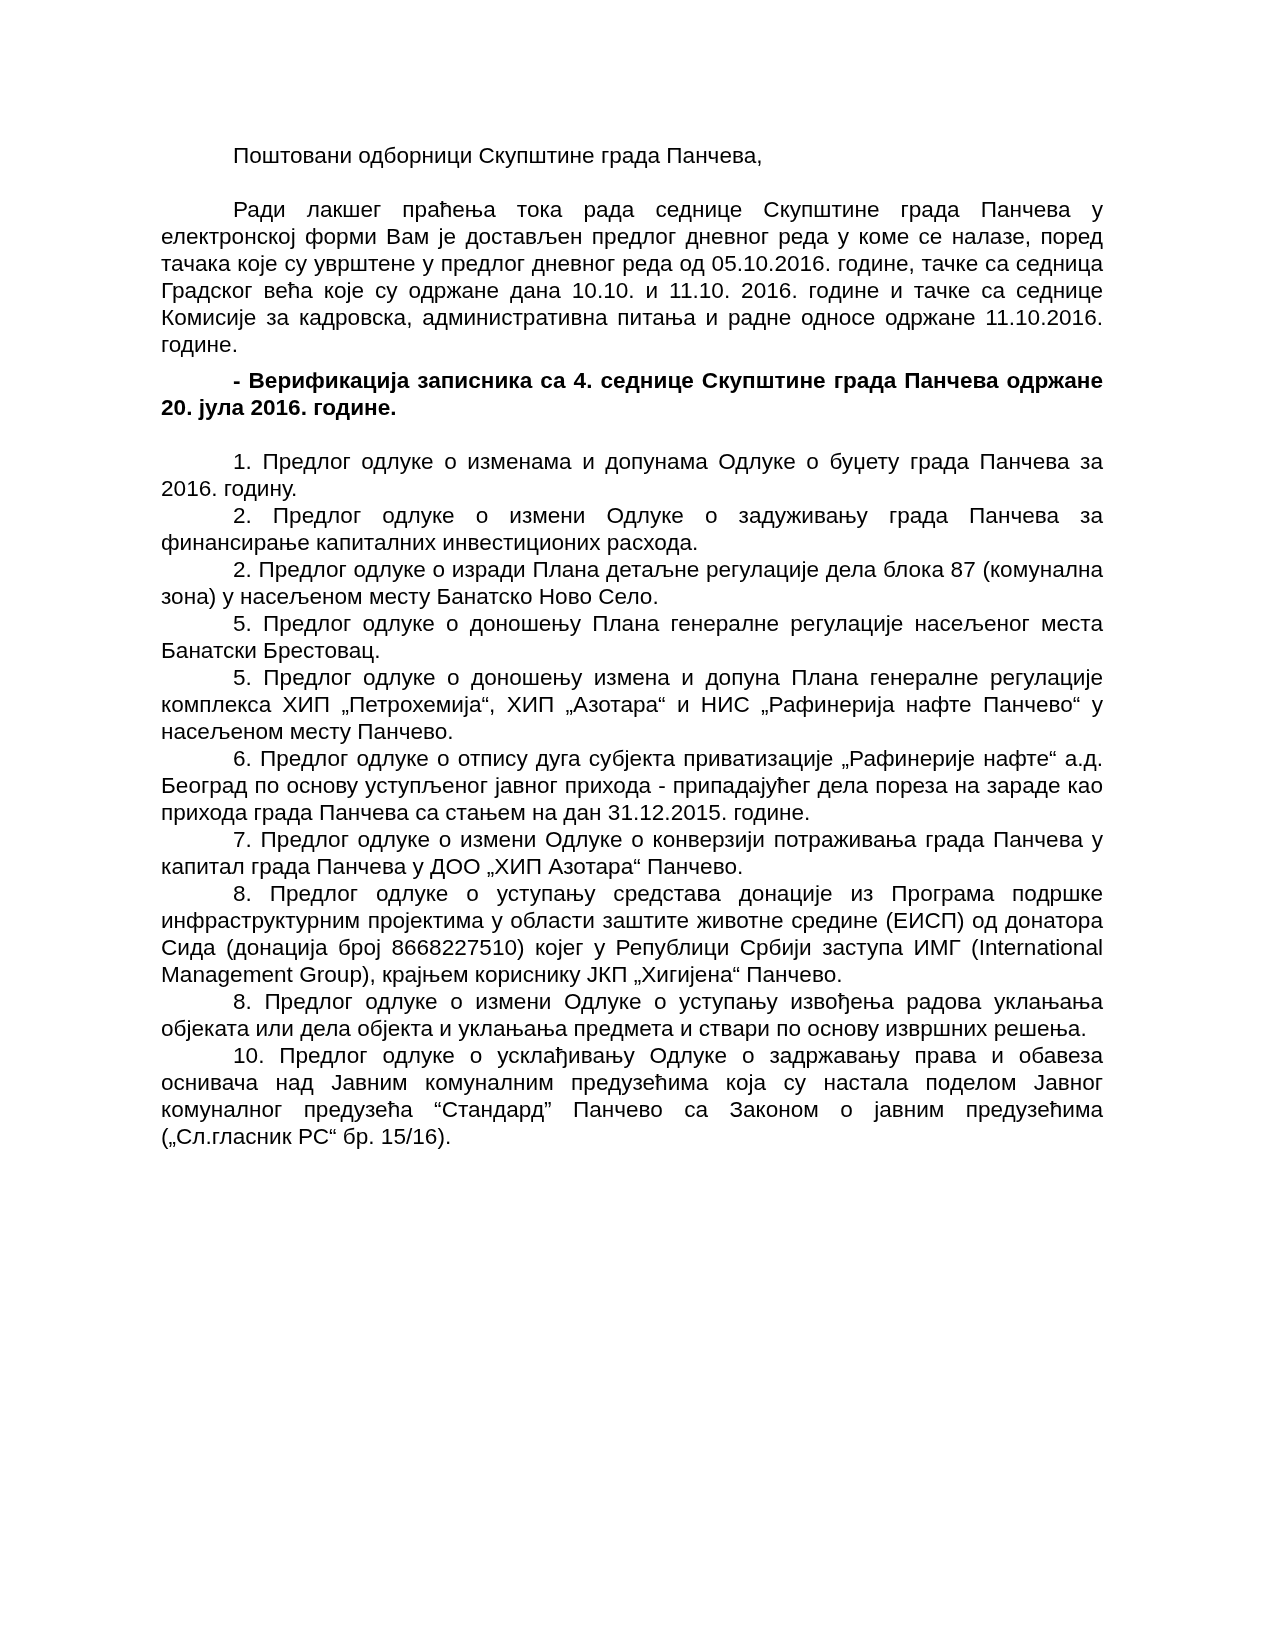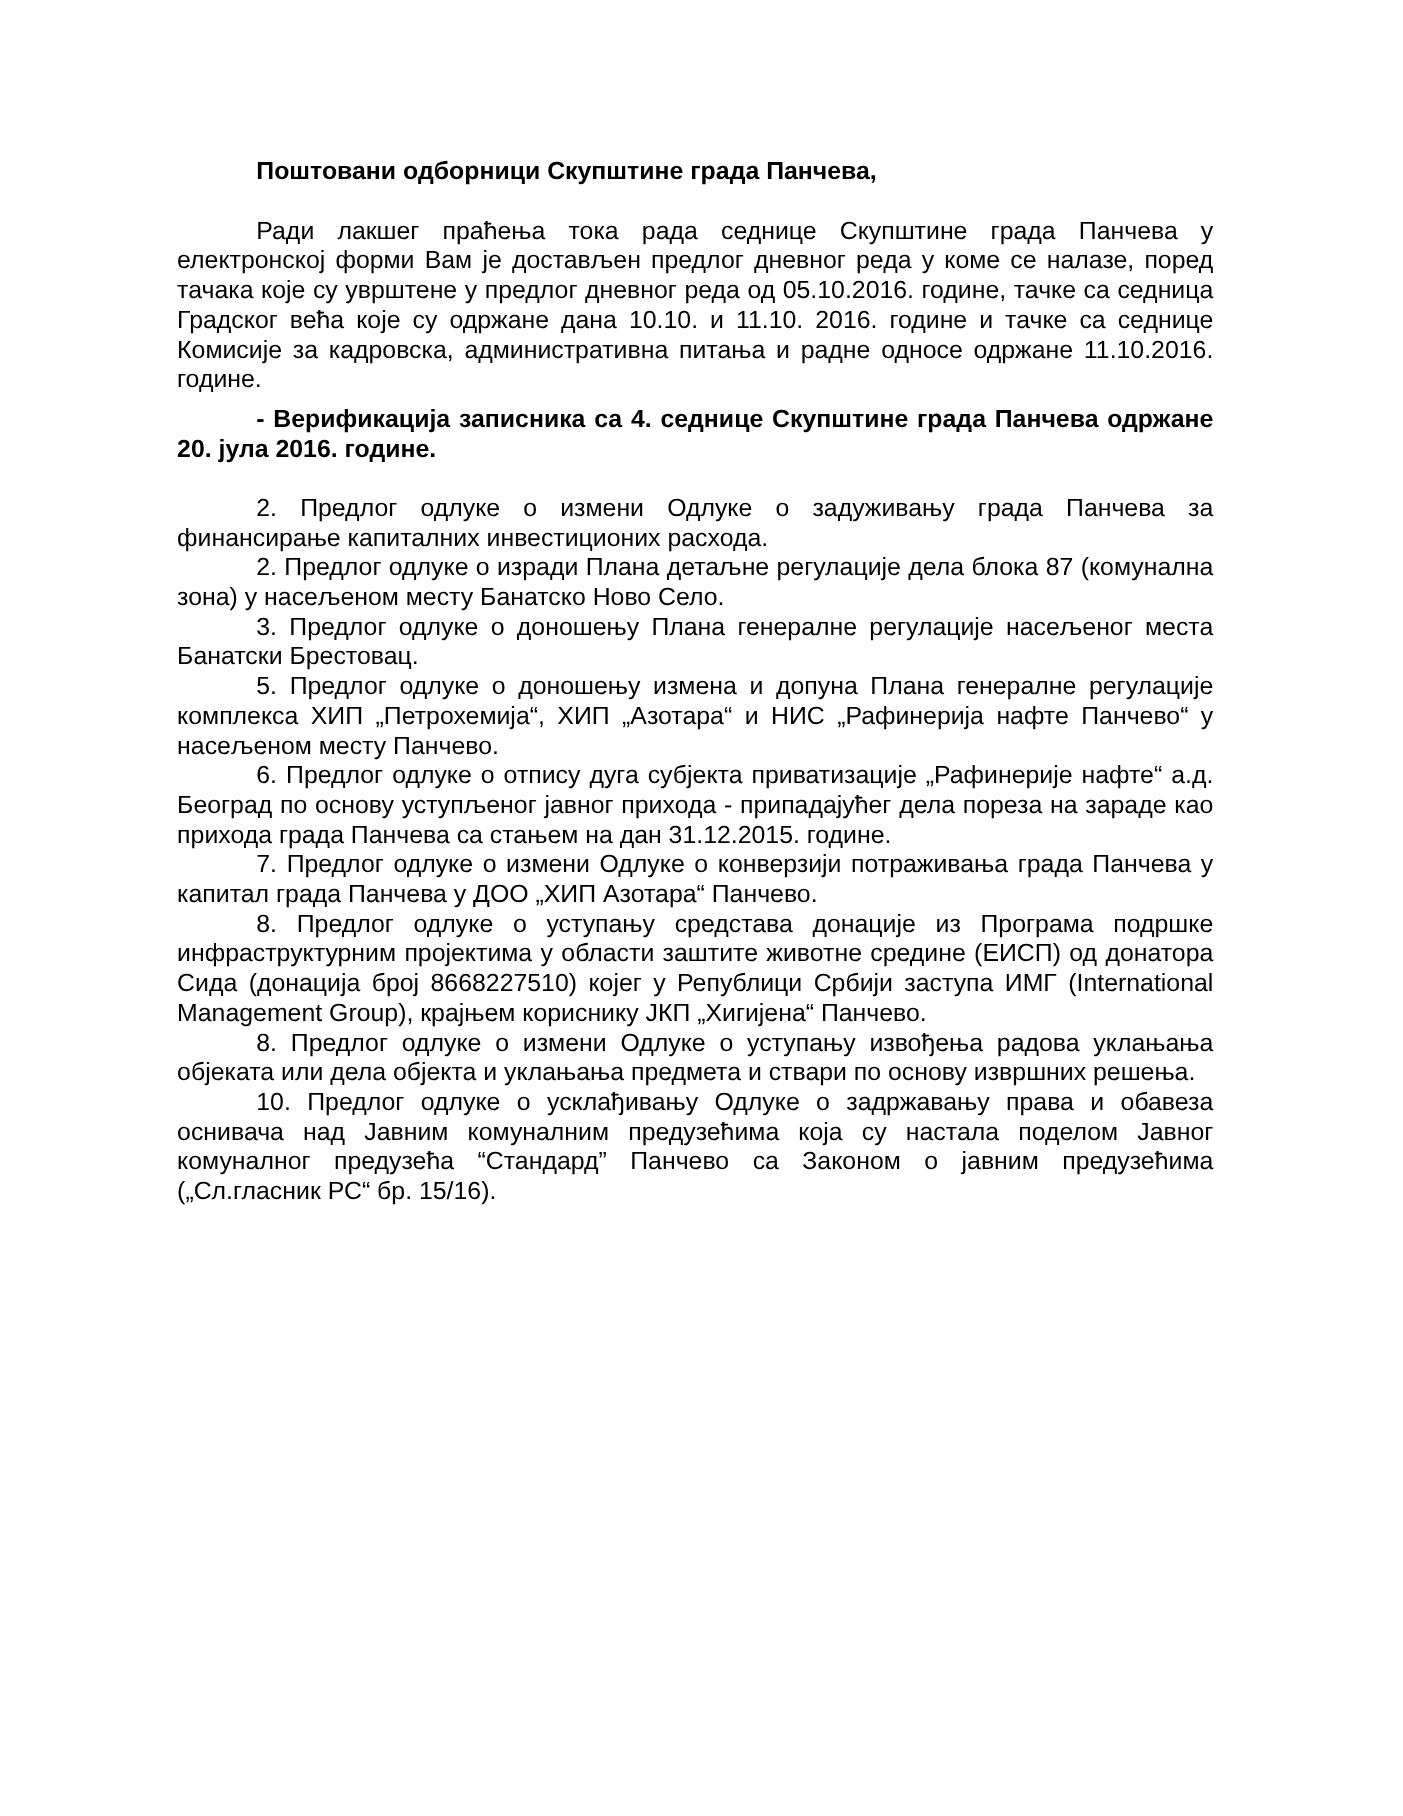--- a/index.html
+++ b/index.html
@@ -2,40 +2,41 @@
 <html><head>
 <meta charset="utf-8">
 <style>
   html, body { margin: 0; padding: 0; background: #ffffff; }
   body { width: 1275px; height: 1651px; position: relative; overflow: hidden; }
   .page {
     position: absolute; left: 161px; top: 142px; width: 942px;
     font-family: "Liberation Sans", sans-serif;
     font-size: 22.6px; line-height: 27px; color: #000;
   }
-  .greeting { font-weight: bold; text-indent: 72px; margin: 0 0 27px 0; }
+  .greeting { font-weight: normal; text-indent: 72px; margin: 0 0 27px 0; }
   p { margin: 0; text-align: justify; }
   .intro { text-indent: 72px; margin-bottom: 9px; }
   .verif { font-weight: bold; text-indent: 72px; }
   .verif-block { margin-bottom: 27px; }
   .item { text-indent: 72px; }
 </style>
 </head>
 <body>
 
 <div class="page">
   <p class="greeting">Поштовани одборници Скупштине града Панчева,</p>
   <p class="intro">Ради лакшег праћења тока рада седнице Скупштине града Панчева у електронској форми Вам је достављен предлог дневног реда у коме се налазе, поред тачака које су уврштене у предлог дневног реда од 05.10.2016. године, тачке са седница Градског већа које су одржане дана 10.10. и 11.10. 2016.  године и тачке са седнице Комисије за кадровска, административна питања и радне односе одржане 11.10.2016. године.</p>
   <div class="verif-block">
     <p class="verif">- Верификација записника са 4. седнице Скупштине града Панчева одржане 20. јула 2016. године.</p>
   </div>
   <div>
+    <p class="item">1. Предлог одлуке о изменама и допунама Одлуке о буџету града Панчева за 2016. годину.</p>
     <p class="item">2. Предлог одлуке о измени Одлуке о задуживању града Панчева за финансирање капиталних инвестиционих расхода.</p>
     <p class="item">2. Предлог одлуке о изради Плана детаљне регулације дела блока 87 (комунална зона) у насељеном месту Банатско Ново Село.</p>
-    <p class="item">3. Предлог одлуке о доношењу Плана генералне регулације насељеног места Банатски Брестовац.</p>
+    <p class="item">5. Предлог одлуке о доношењу Плана генералне регулације насељеног места Банатски Брестовац.</p>
     <p class="item">5. Предлог одлуке о доношењу измена и допуна Плана генералне регулације комплекса ХИП „Петрохемија“, ХИП „Азотара“ и НИС „Рафинерија нафте Панчево“ у насељеном месту Панчево.</p>
     <p class="item">6. Предлог одлуке о отпису дуга субјекта приватизације „Рафинерије нафте“ а.д. Београд по основу уступљеног јавног прихода - припадајућег дела пореза на зараде као прихода града Панчева са стањем на дан 31.12.2015. године.</p>
     <p class="item">7. Предлог одлуке о измени Одлуке о конверзији потраживања града Панчева у капитал града Панчева у ДОО „ХИП Азотара“ Панчево.</p>
     <p class="item">8. Предлог одлуке о уступању средстава донације из Програма подршке инфраструктурним пројектима у области заштите животне средине (ЕИСП) од донатора Сида (донација број 8668227510) којег у Републици Србији заступа ИМГ (International Management Group), крајњем кориснику ЈКП „Хигијена“ Панчево.</p>
     <p class="item">8. Предлог одлуке о измени Одлуке о уступању извођења радова уклањања објеката или дела објекта и уклањања предмета и ствари по основу извршних решења.</p>
     <p class="item">10. Предлог одлуке о усклађивању Одлуке о задржавању  права и обавеза оснивача над Јавним комуналним предузећима која су настала поделом Јавног комуналног предузећа “Стандард” Панчево  са Законом о јавним предузећима („Сл.гласник РС“ бр. 15/16).</p>
   </div>
 </div>
 
 </body></html>

